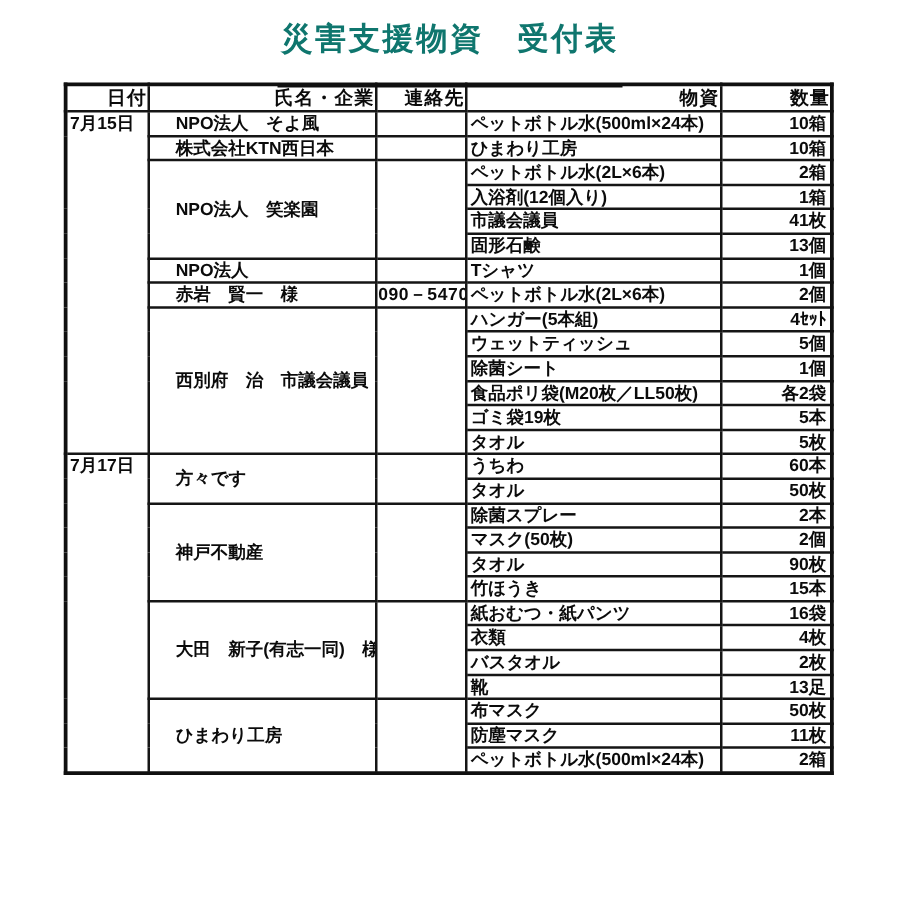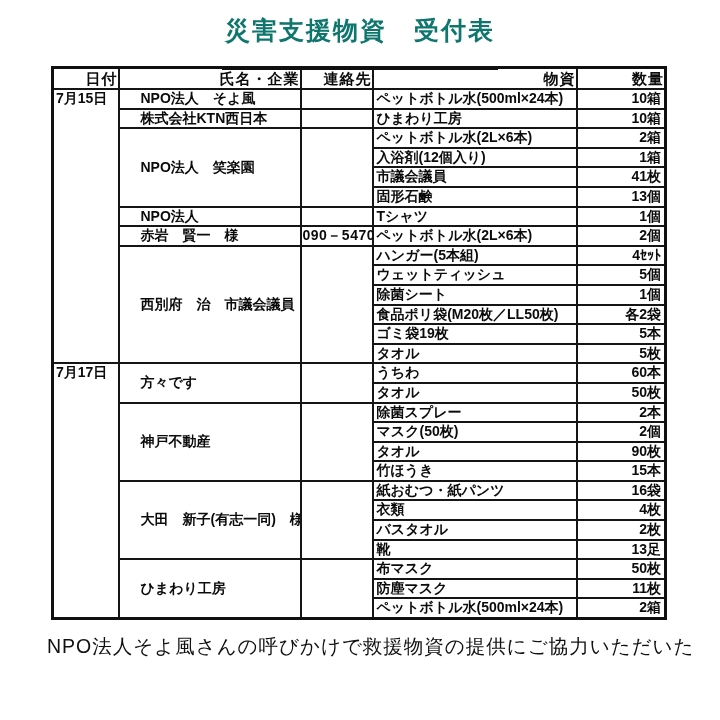--- a/index.html
+++ b/index.html
@@ -260,16 +260,15 @@
           <td class="c-qty">11枚</td>
         </tr>
         <tr>
           <td class="c-item">ペットボトル水(500ml×24本)</td>
           <td class="c-qty">2箱</td>
         </tr>
       </tbody>
   </table>
 
   <div class="footer">
-    <div>NPO法人そよ風さんの呼びかけで救援物資の提供にご協力いただいた</div>
   </div>
 
 </div>
 
 </body></html>

